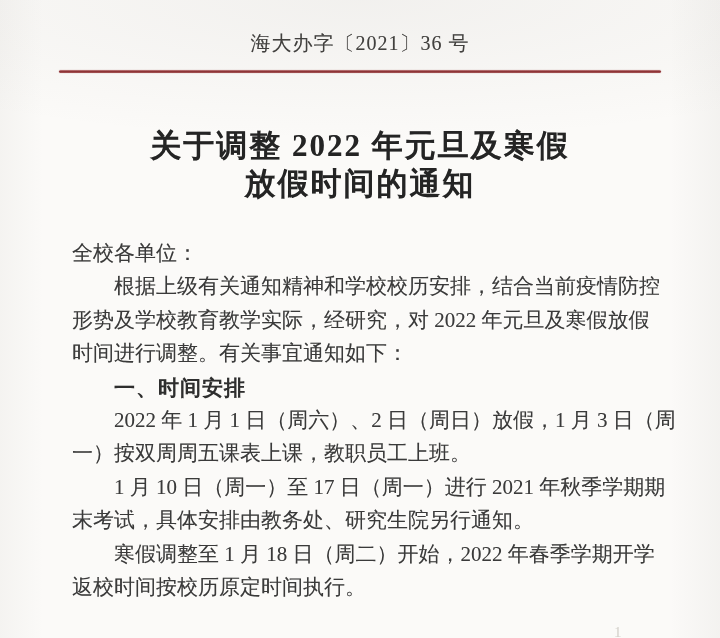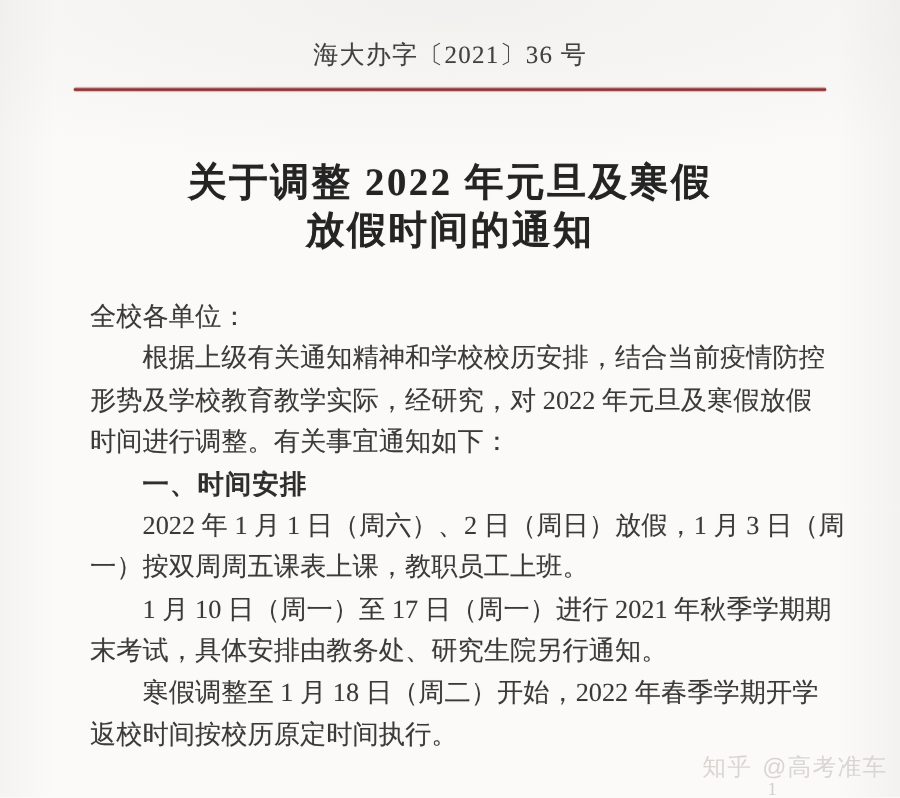--- a/index.html
+++ b/index.html
@@ -108,19 +108,16 @@
         <div class="line indent bold">一、时间安排</div>
         <div class="line indent">2022 年 1 月 1 日（周六）、2 日（周日）放假，1 月 3 日（周</div>
         <div class="line">一）按双周周五课表上课，教职员工上班。</div>
         <div class="line indent">1 月 10 日（周一）至 17 日（周一）进行 2021 年秋季学期期</div>
         <div class="line">末考试，具体安排由教务处、研究生院另行通知。</div>
         <div class="line indent">寒假调整至 1 月 18 日（周二）开始，2022 年春季学期开学</div>
         <div class="line">返校时间按校历原定时间执行。</div>
       </div>
   </div>
 
-  <div class="watermark">
-    <span>知乎</span><span class="handle">@高考准车</span>
-  </div>
 
   <div class="page-number">1</div>
 
 </div>
 
 </body></html>

